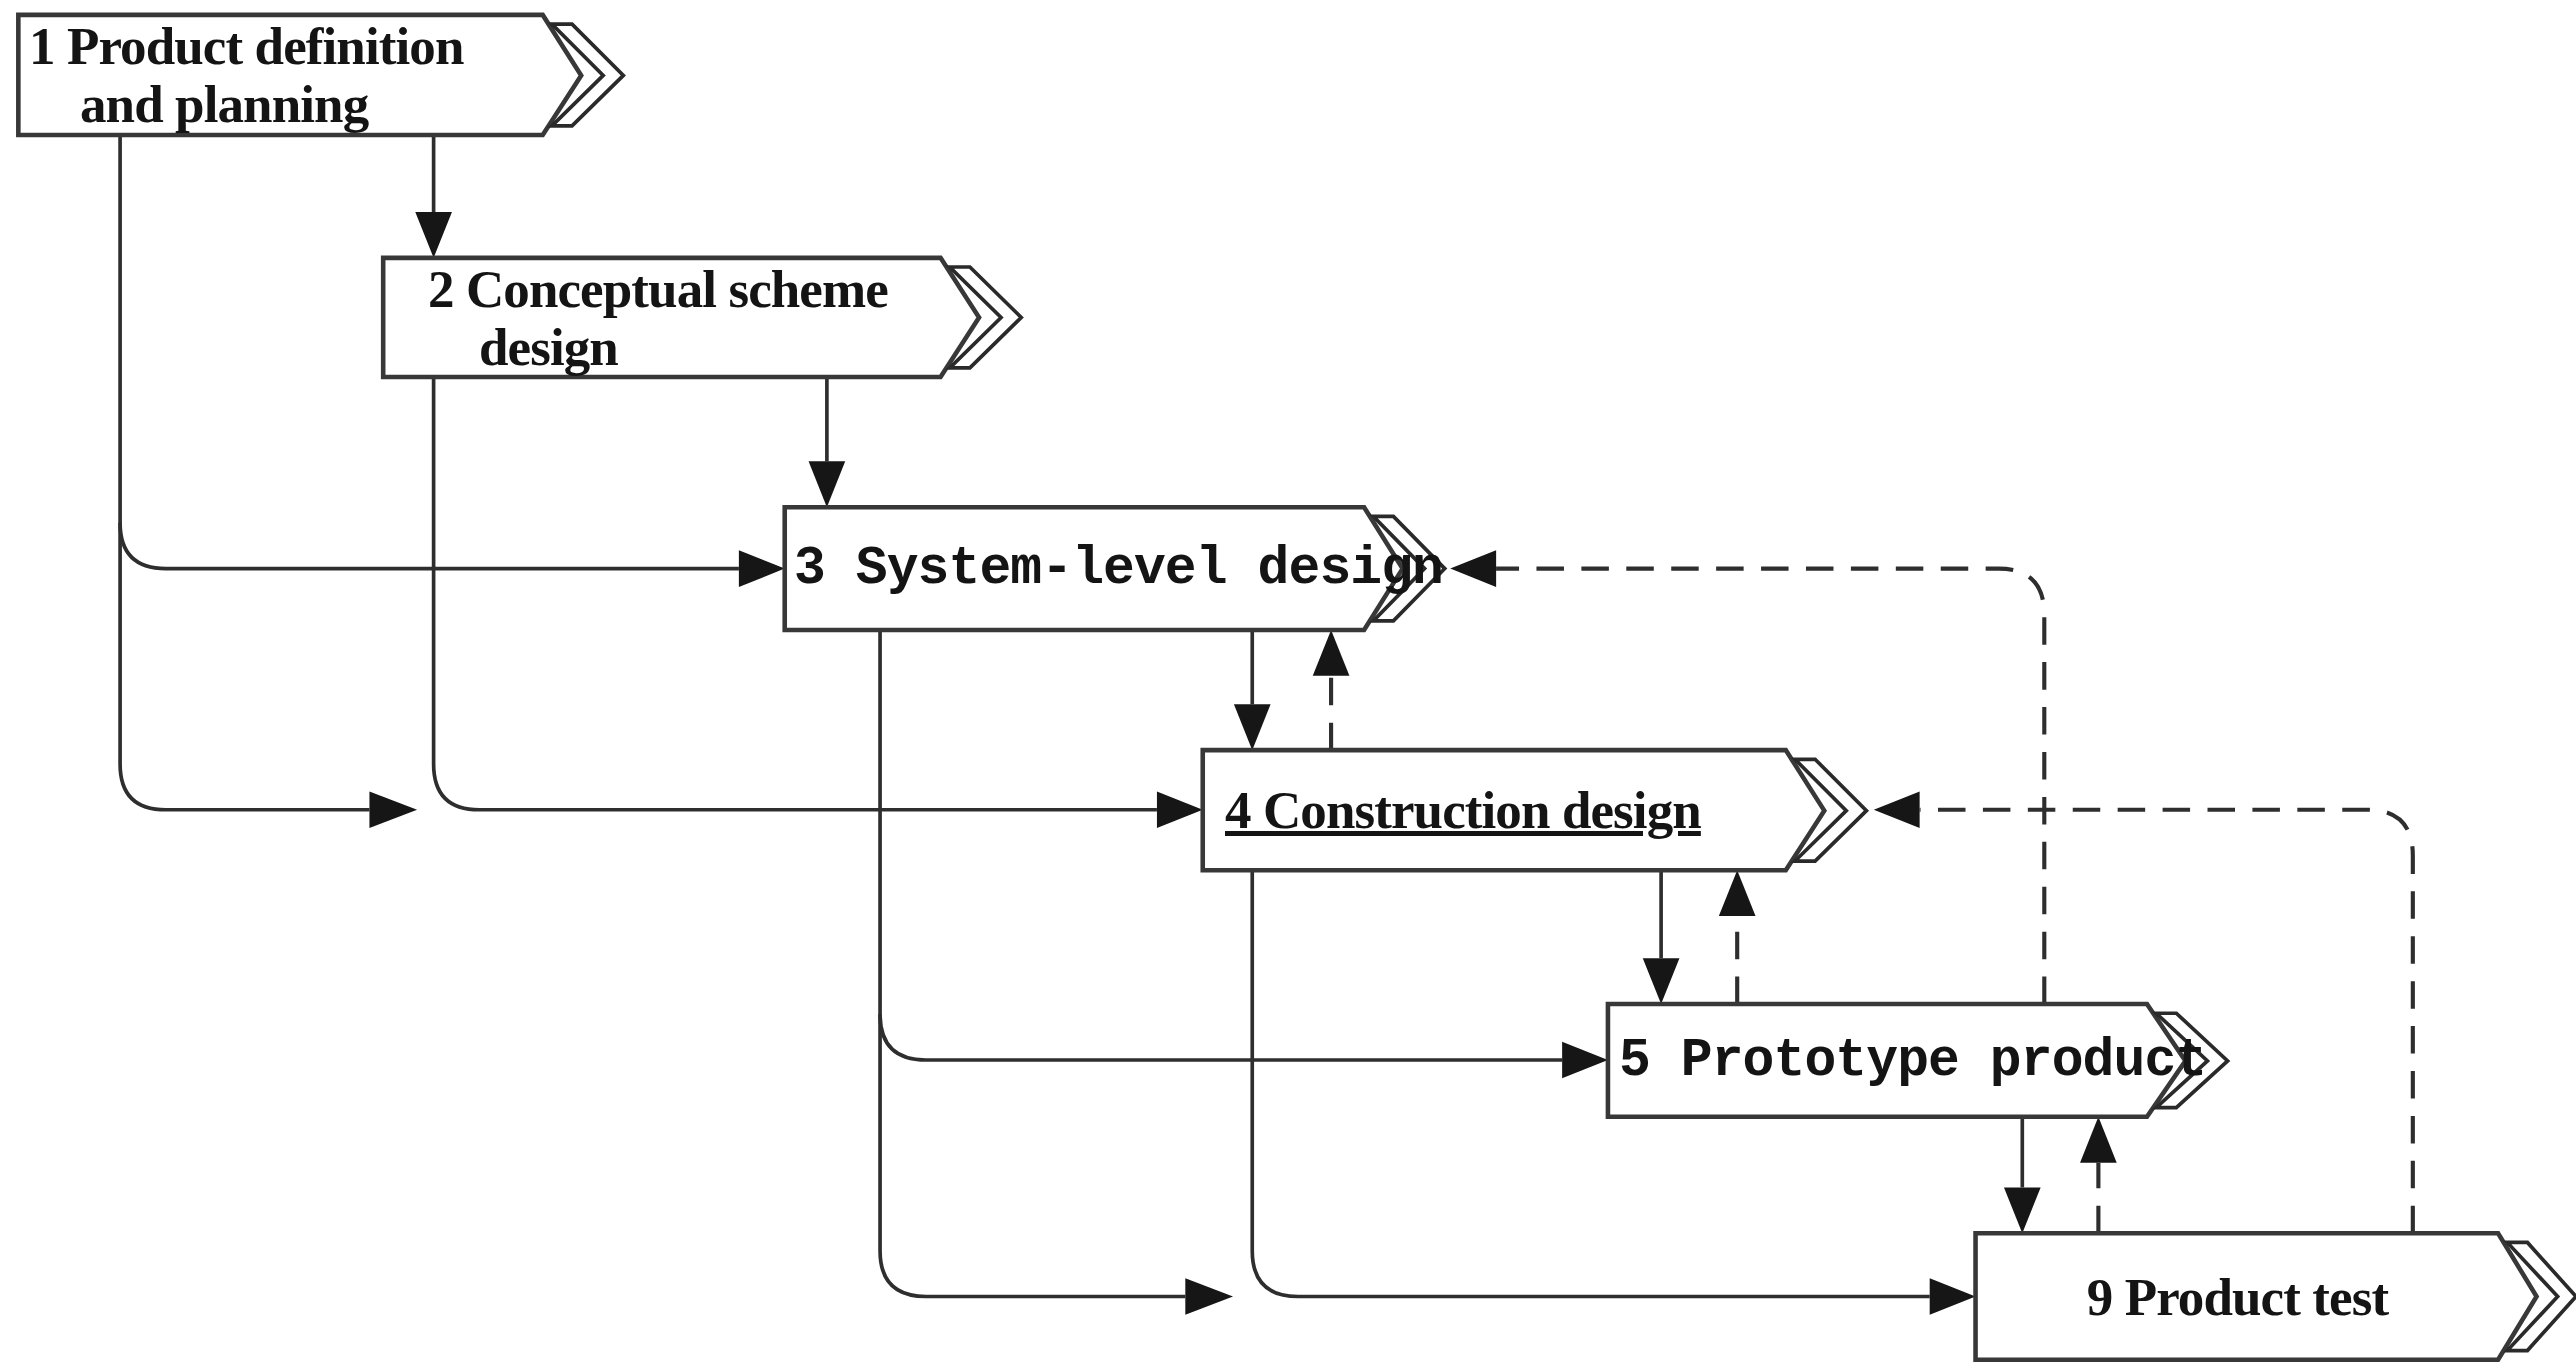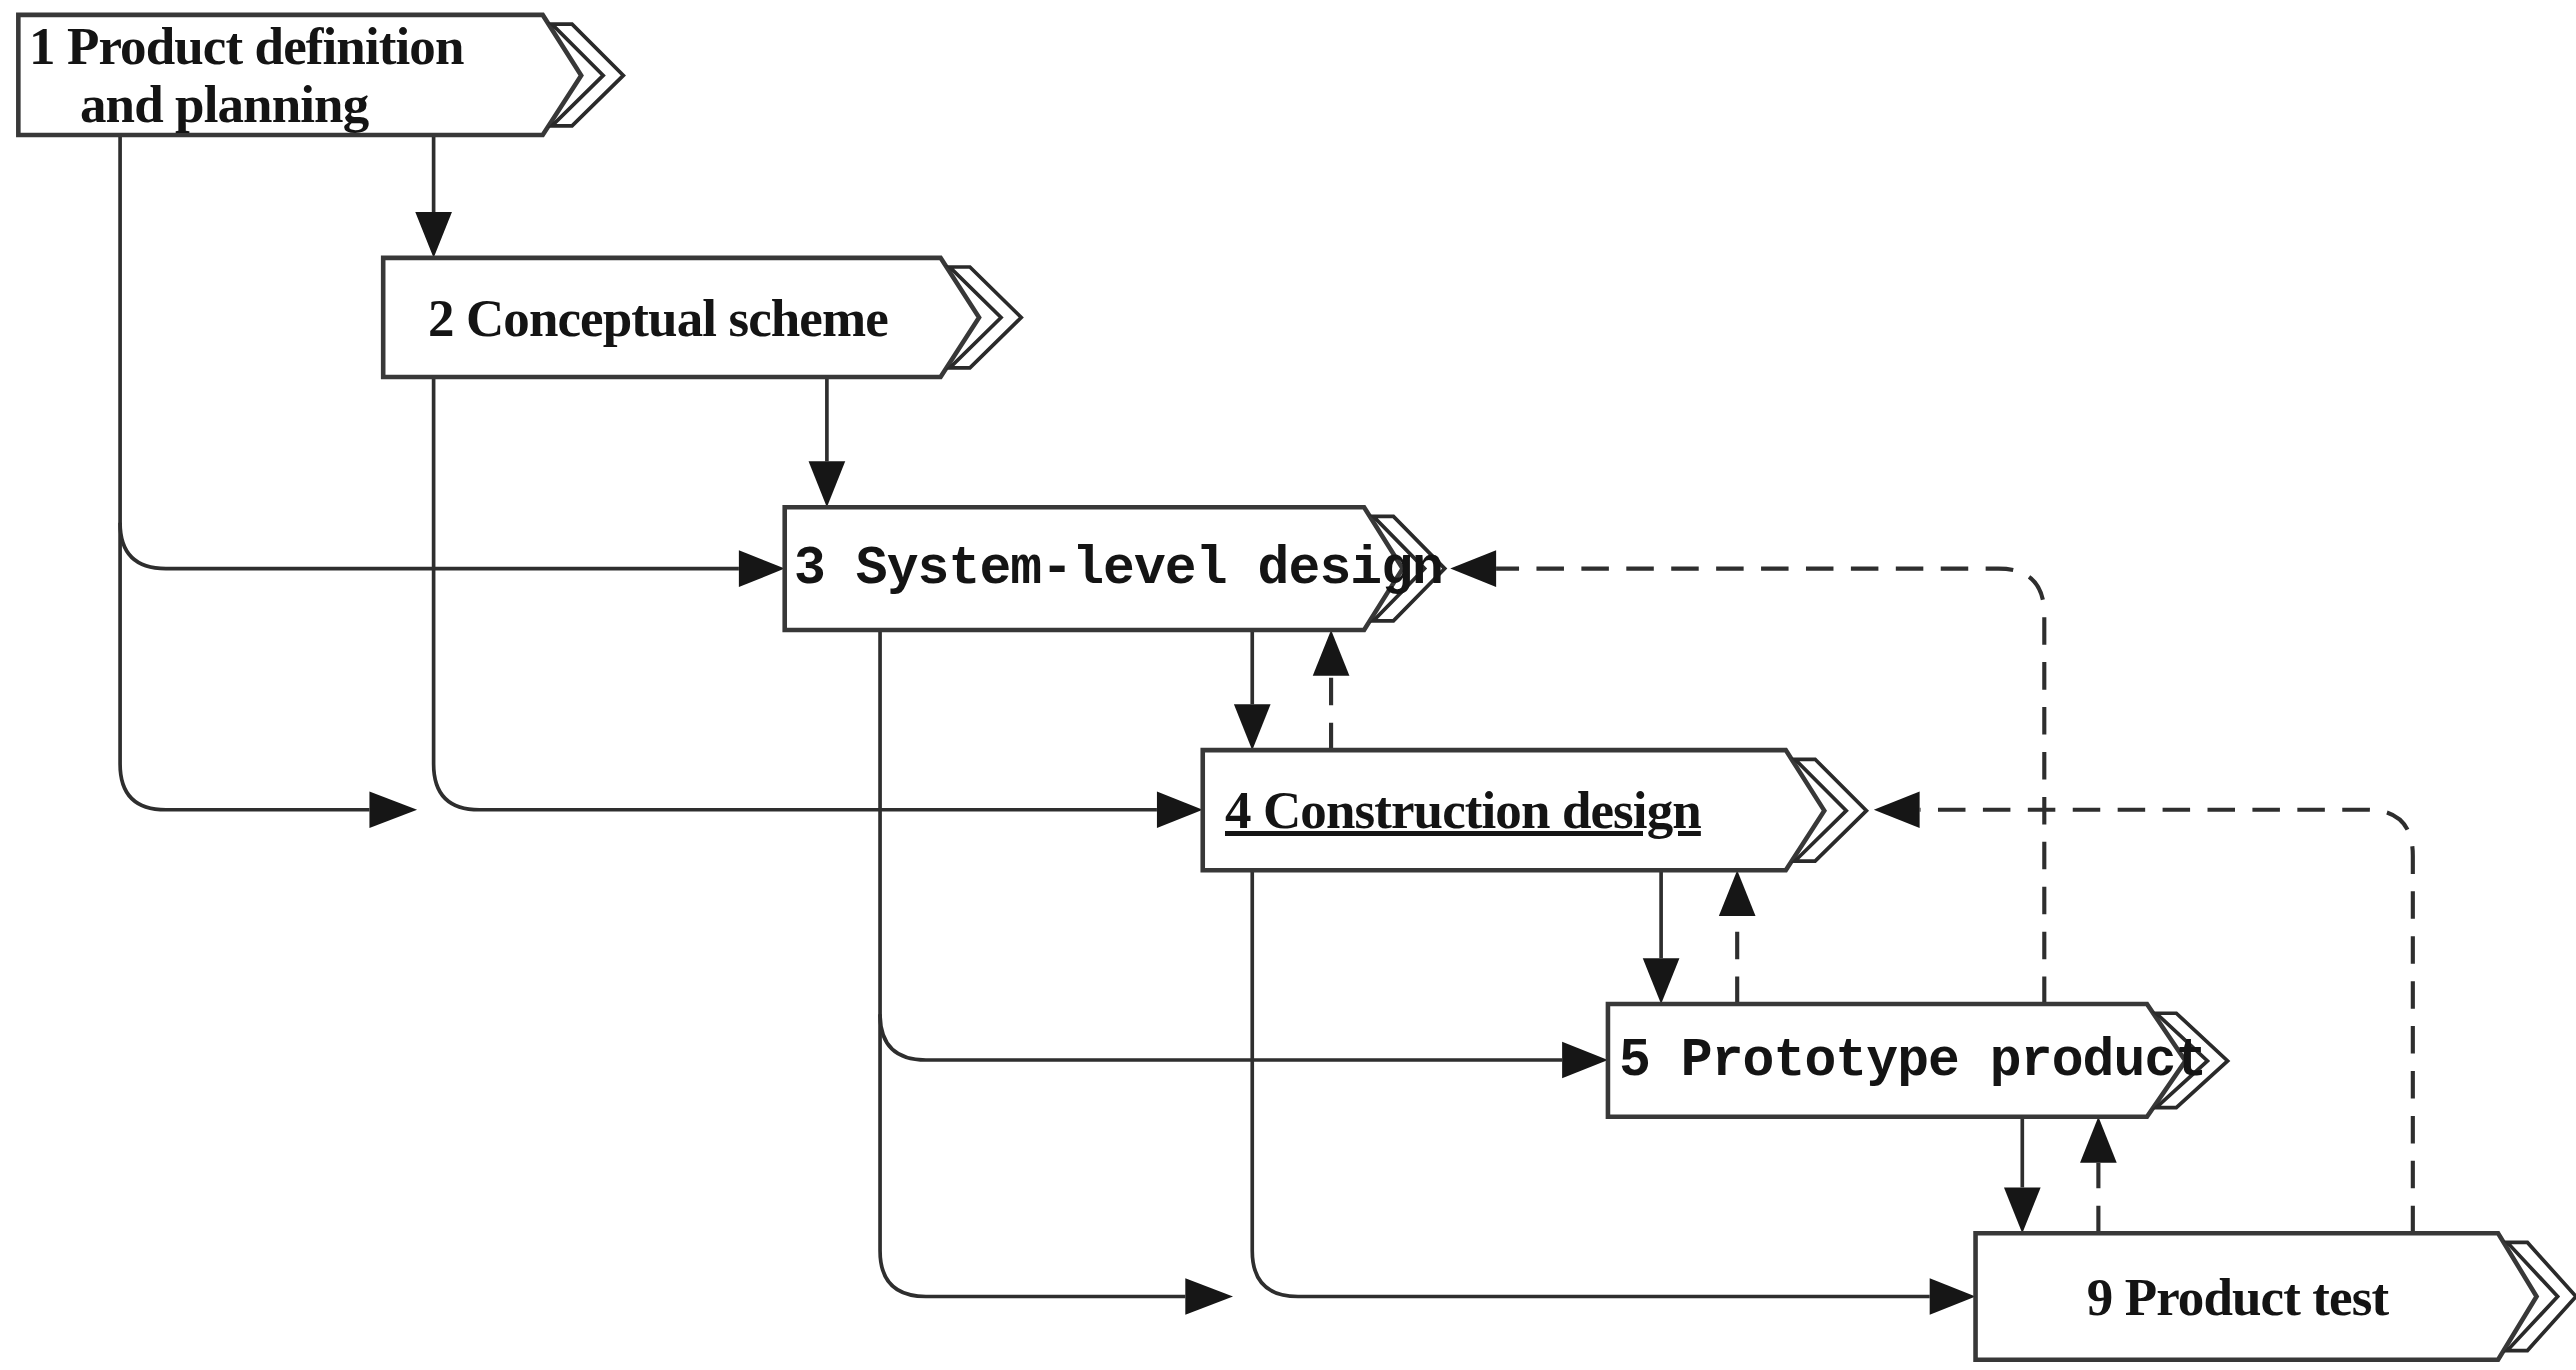--- a/index.html
+++ b/index.html
@@ -165,20 +165,21 @@
     </g>
   </svg>
 
   <div class="label" style="left:29px; top:14.7px; height:120px;">
     <span>1 Product definition</span>
     <span class="l2-indent">and planning</span>
   </div>
 
   <div class="label" style="left:392px; top:258px; height:119px;margin-left:36px;">
     <span>2 Conceptual scheme</span>
+    <span class="l2-indent">design</span>
   </div>
 
   <div class="label" style="left:794px; top:507px; height:123px;font-family:Liberation Mono, monospace;">
     <span>3 System-level design</span>
   </div>
 
   <div class="label" style="left:1225px; top:750px; height:120px;text-decoration:underline;">
     <span>4 Construction design</span>
   </div>
 

